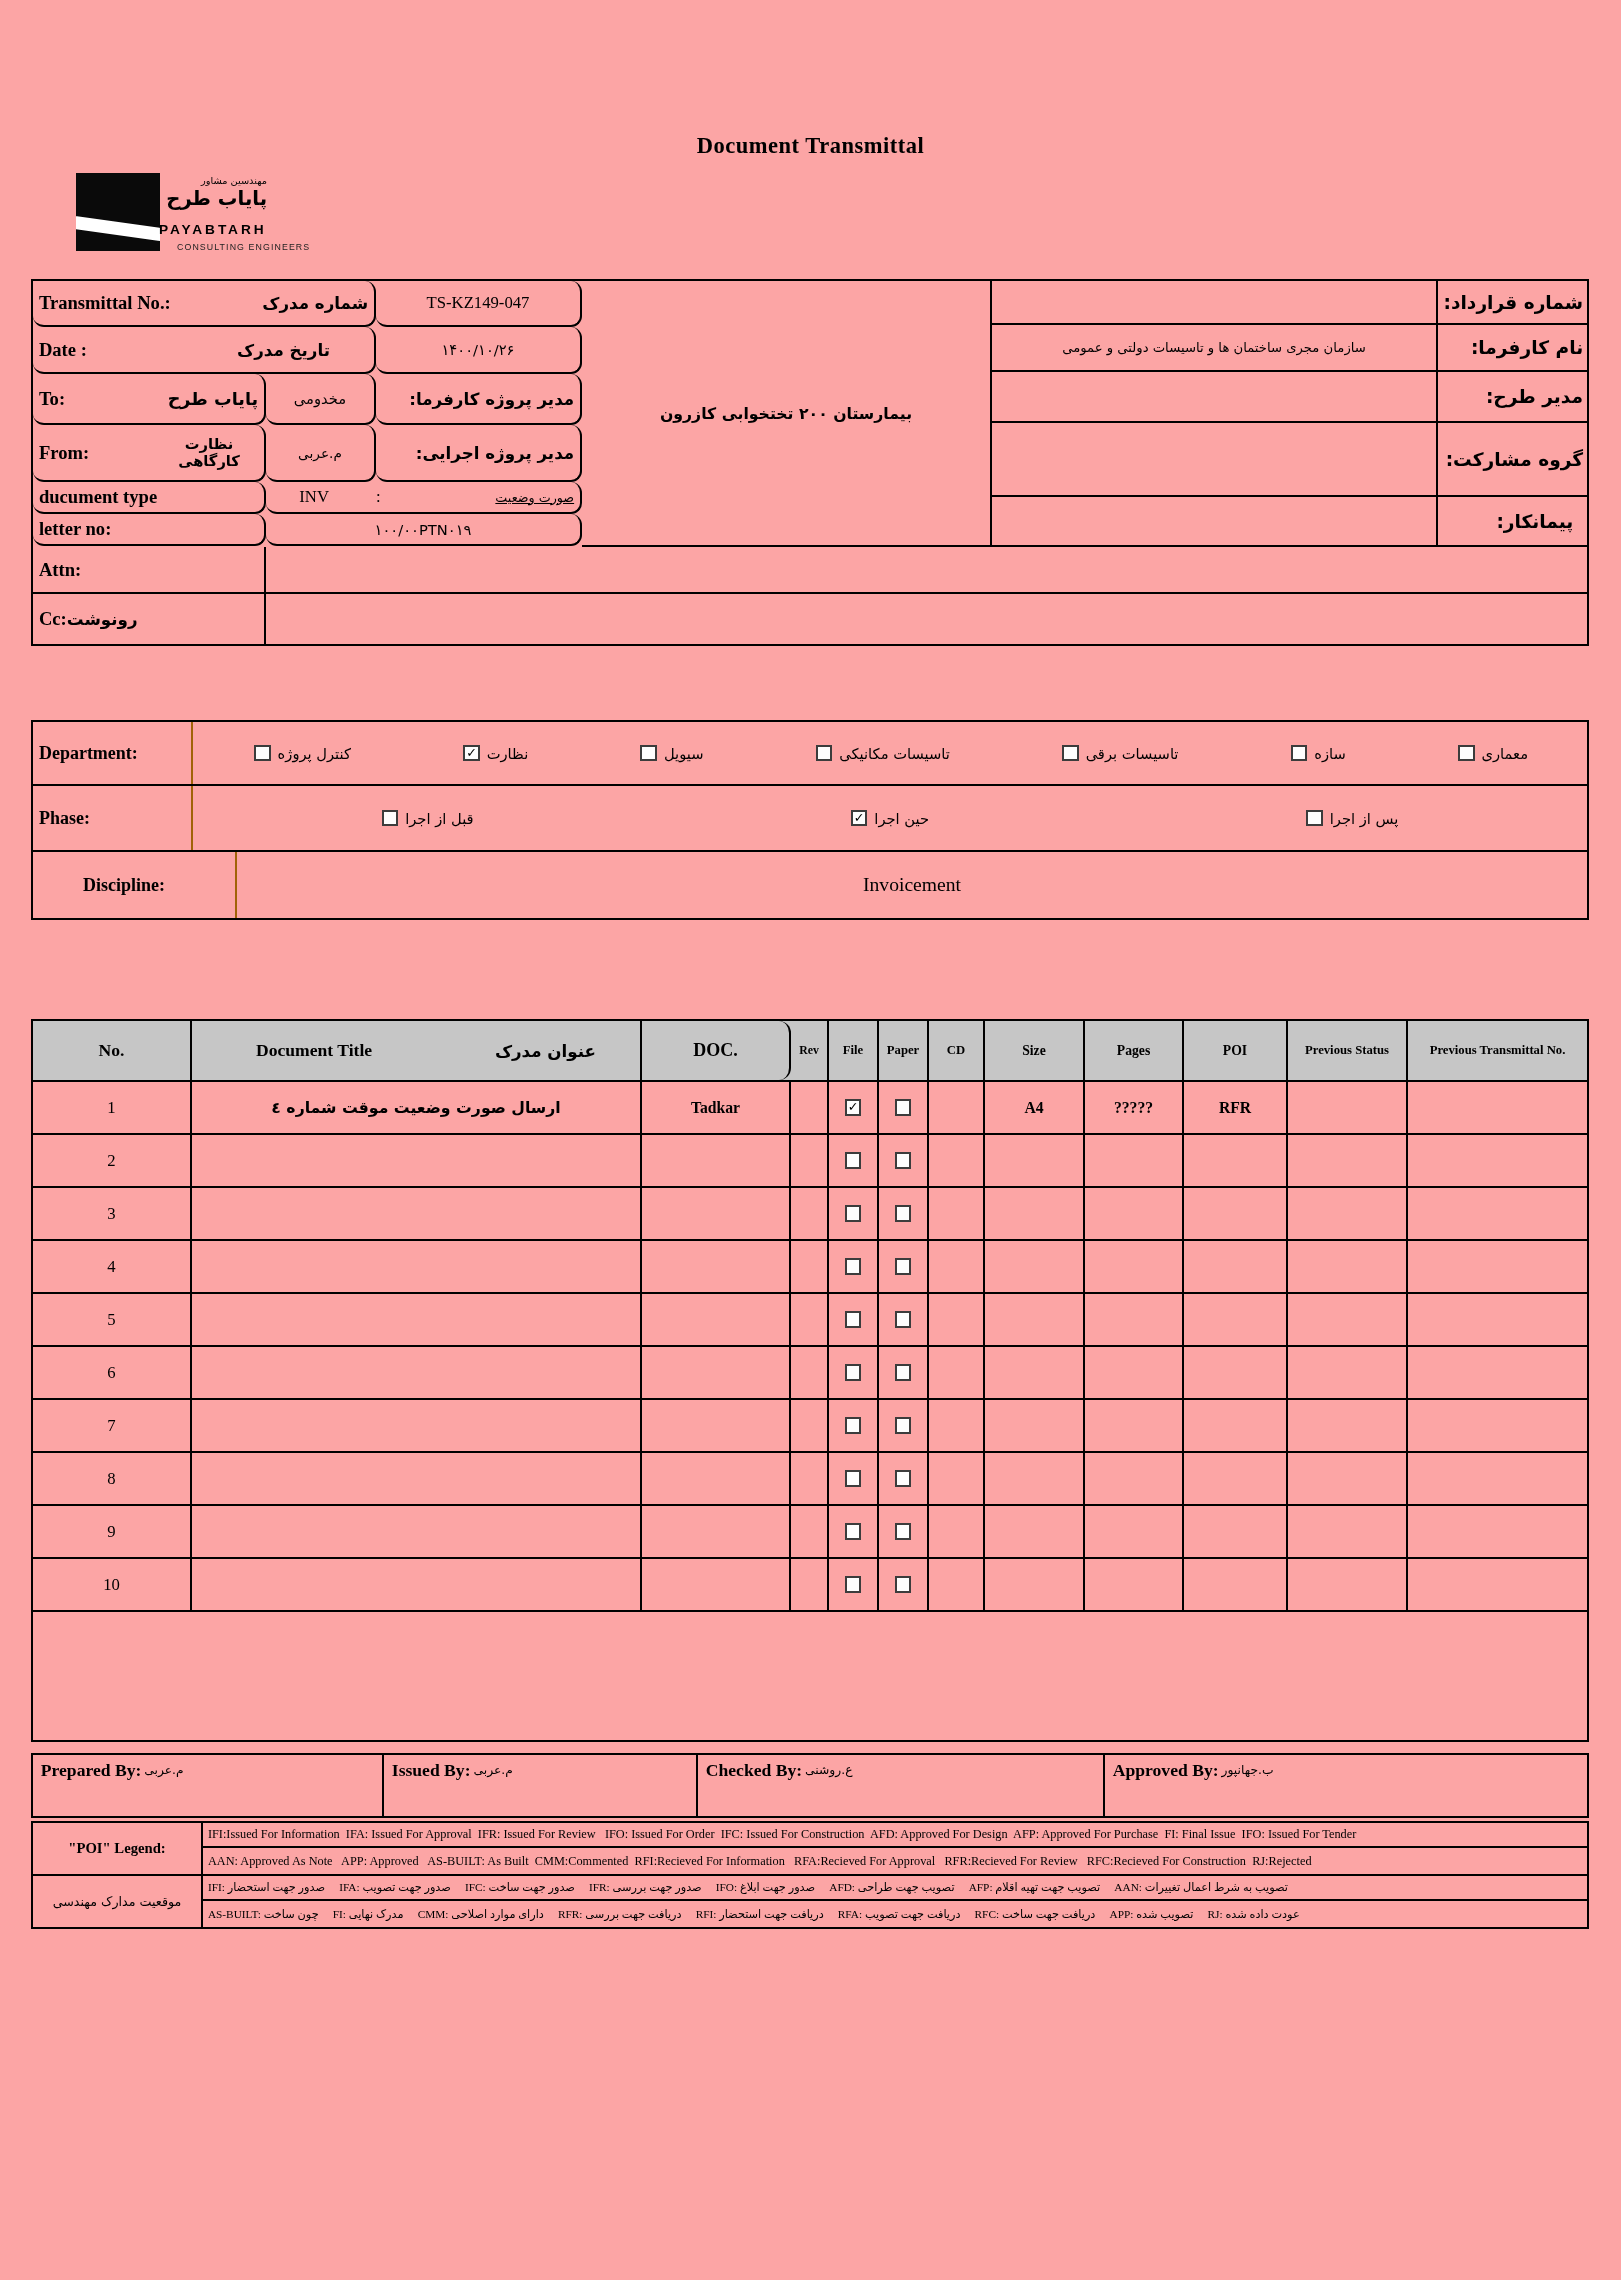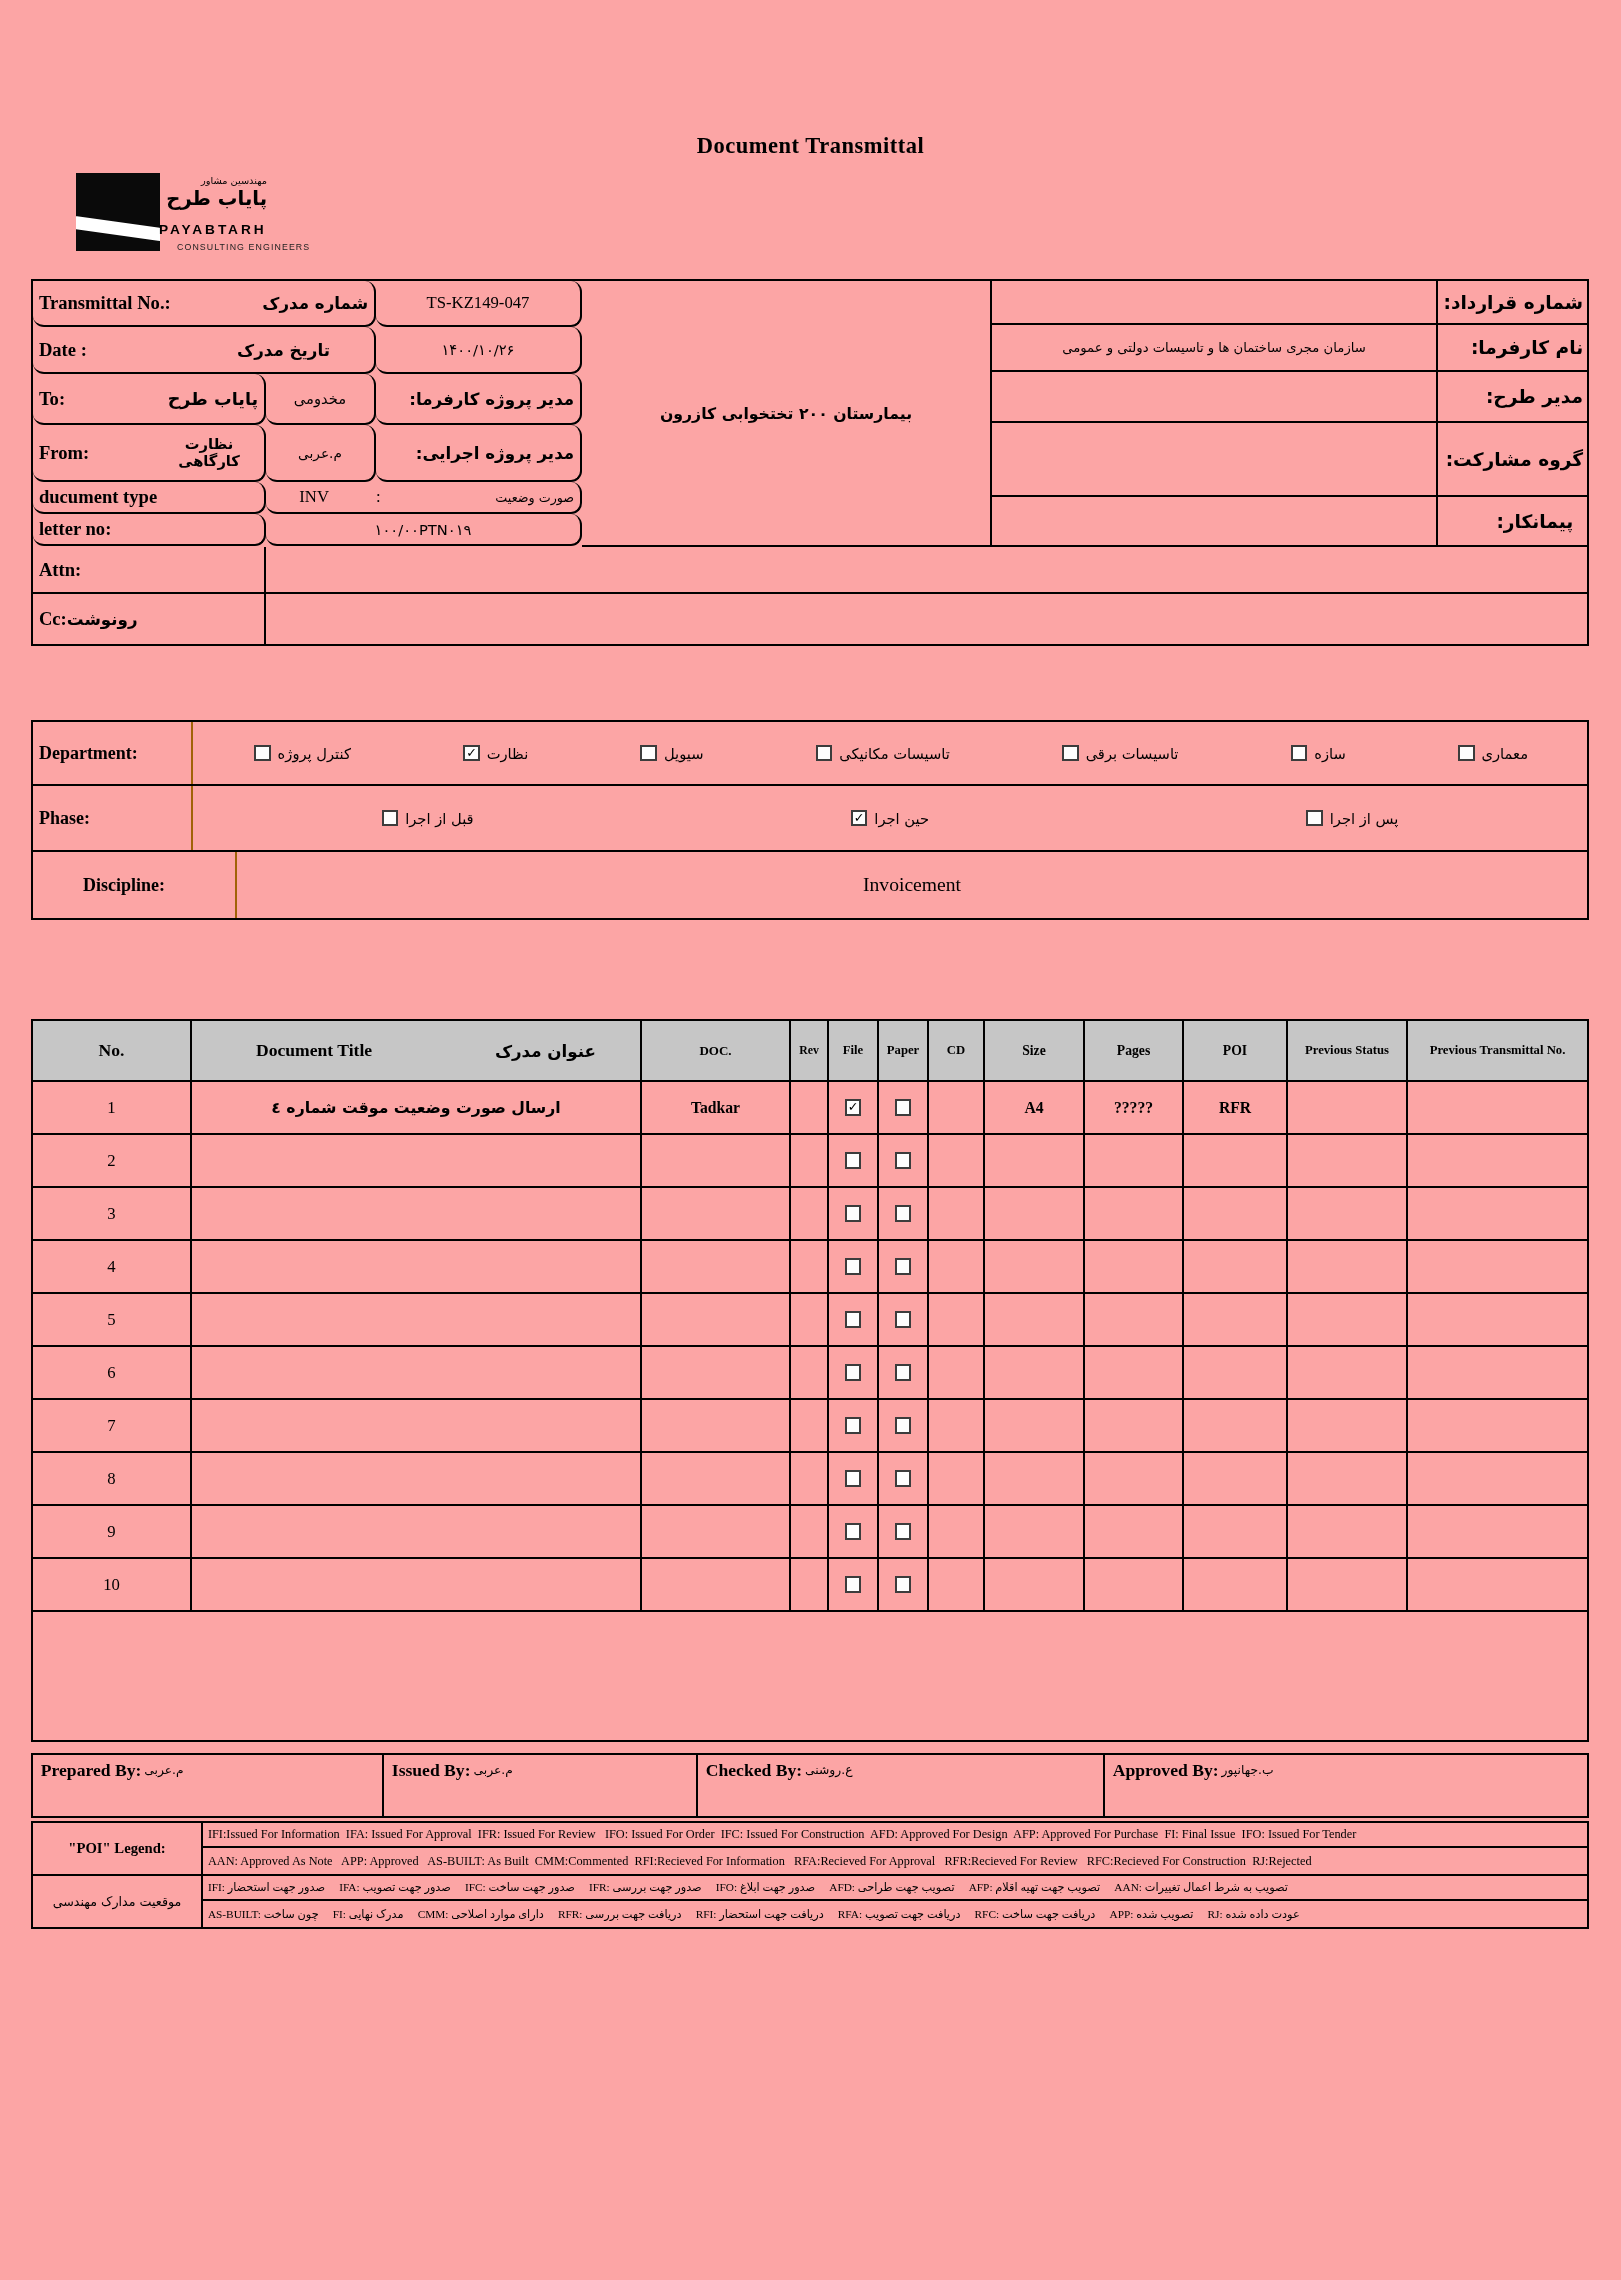--- a/index.html
+++ b/index.html
@@ -72,21 +72,21 @@
   .td,.th{border-right:2px solid #000;display:flex;align-items:center;justify-content:center;
           height:100%;text-align:center;}
   .th{font-weight:bold;}
   .c-no{width:159px;flex:none;}  .c-title{width:450px;flex:none;}
   .c-doc{width:149px;flex:none;} .c-rev{width:38px;flex:none;}
   .c-file{width:50px;flex:none;} .c-paper{width:50px;flex:none;}
   .c-cd{width:56px;flex:none;}   .c-size{width:100px;flex:none;}
   .c-pages{width:99px;flex:none;} .c-poi{width:104px;flex:none;}
   .c-pstat{width:120px;flex:none;font-size:12.7px;line-height:1.2;}
   .c-ptrn{flex:1;border-right:none;font-size:12.7px;line-height:1.2;}
-  .th.c-no{font-size:17.6px;} .th.c-doc{font-size:13px;} .th.c-rev{font-size:11.8px;}
+  .th.c-no{font-size:17.6px;} .th.c-doc{font-size:18px;border-radius:12px;} .th.c-rev{font-size:11.8px;}
   .th.c-file,.th.c-paper,.th.c-cd{font-size:12.7px;}
   .th.c-size,.th.c-pages,.th.c-poi{font-size:13.7px;}
   .th.c-pstat,.th.c-ptrn{padding:0 9.8px;}
   .th.c-title{justify-content:space-between;padding:0 44px 0 64px;}
   .td.c-no{font-size:16.7px;}
   .td.c-title{font-family:"DejaVu Sans",sans-serif;direction:rtl;font-weight:bold;font-size:15.7px;}
   .td.c-doc,.td.c-size,.td.c-pages,.td.c-poi{font-weight:bold;font-size:15.7px;}
 
   
   .foot{top:1753px;}
@@ -165,21 +165,21 @@
             <span class="fa-lab">مدیر پروژه اجرایی:</span>
           </div>
         </div>
         <div class="lrow" style="height:32px;">
           <div class="lcell" style="width:233px;">
             <span class="en-lab">ducument type</span>
           </div>
           <div class="lcell" style="width:316px;">
             <span style="font-size:16.7px;margin-left:27.4px;">INV</span>
             <span style="font-size:16.7px;margin-left:47px;">:</span>
-            <span class="fa" style="margin-left:auto;font-size:12.7px;">صورت وضعیت</span>
+            <span class="fa" style="margin-left:auto;font-size:12.7px;text-decoration:underline;">صورت وضعیت</span>
           </div>
         </div>
         <div class="lrow" style="height:32px;">
           <div class="lcell" style="width:233px;">
             <span class="en-lab">letter no:</span>
           </div>
           <div class="lcell" style="width:316px;justify-content:center;">
             <span class="fa" style="direction:ltr;font-size:14.7px;">۱۰۰/۰۰PTN۰۱۹</span>
           </div>
         </div>

